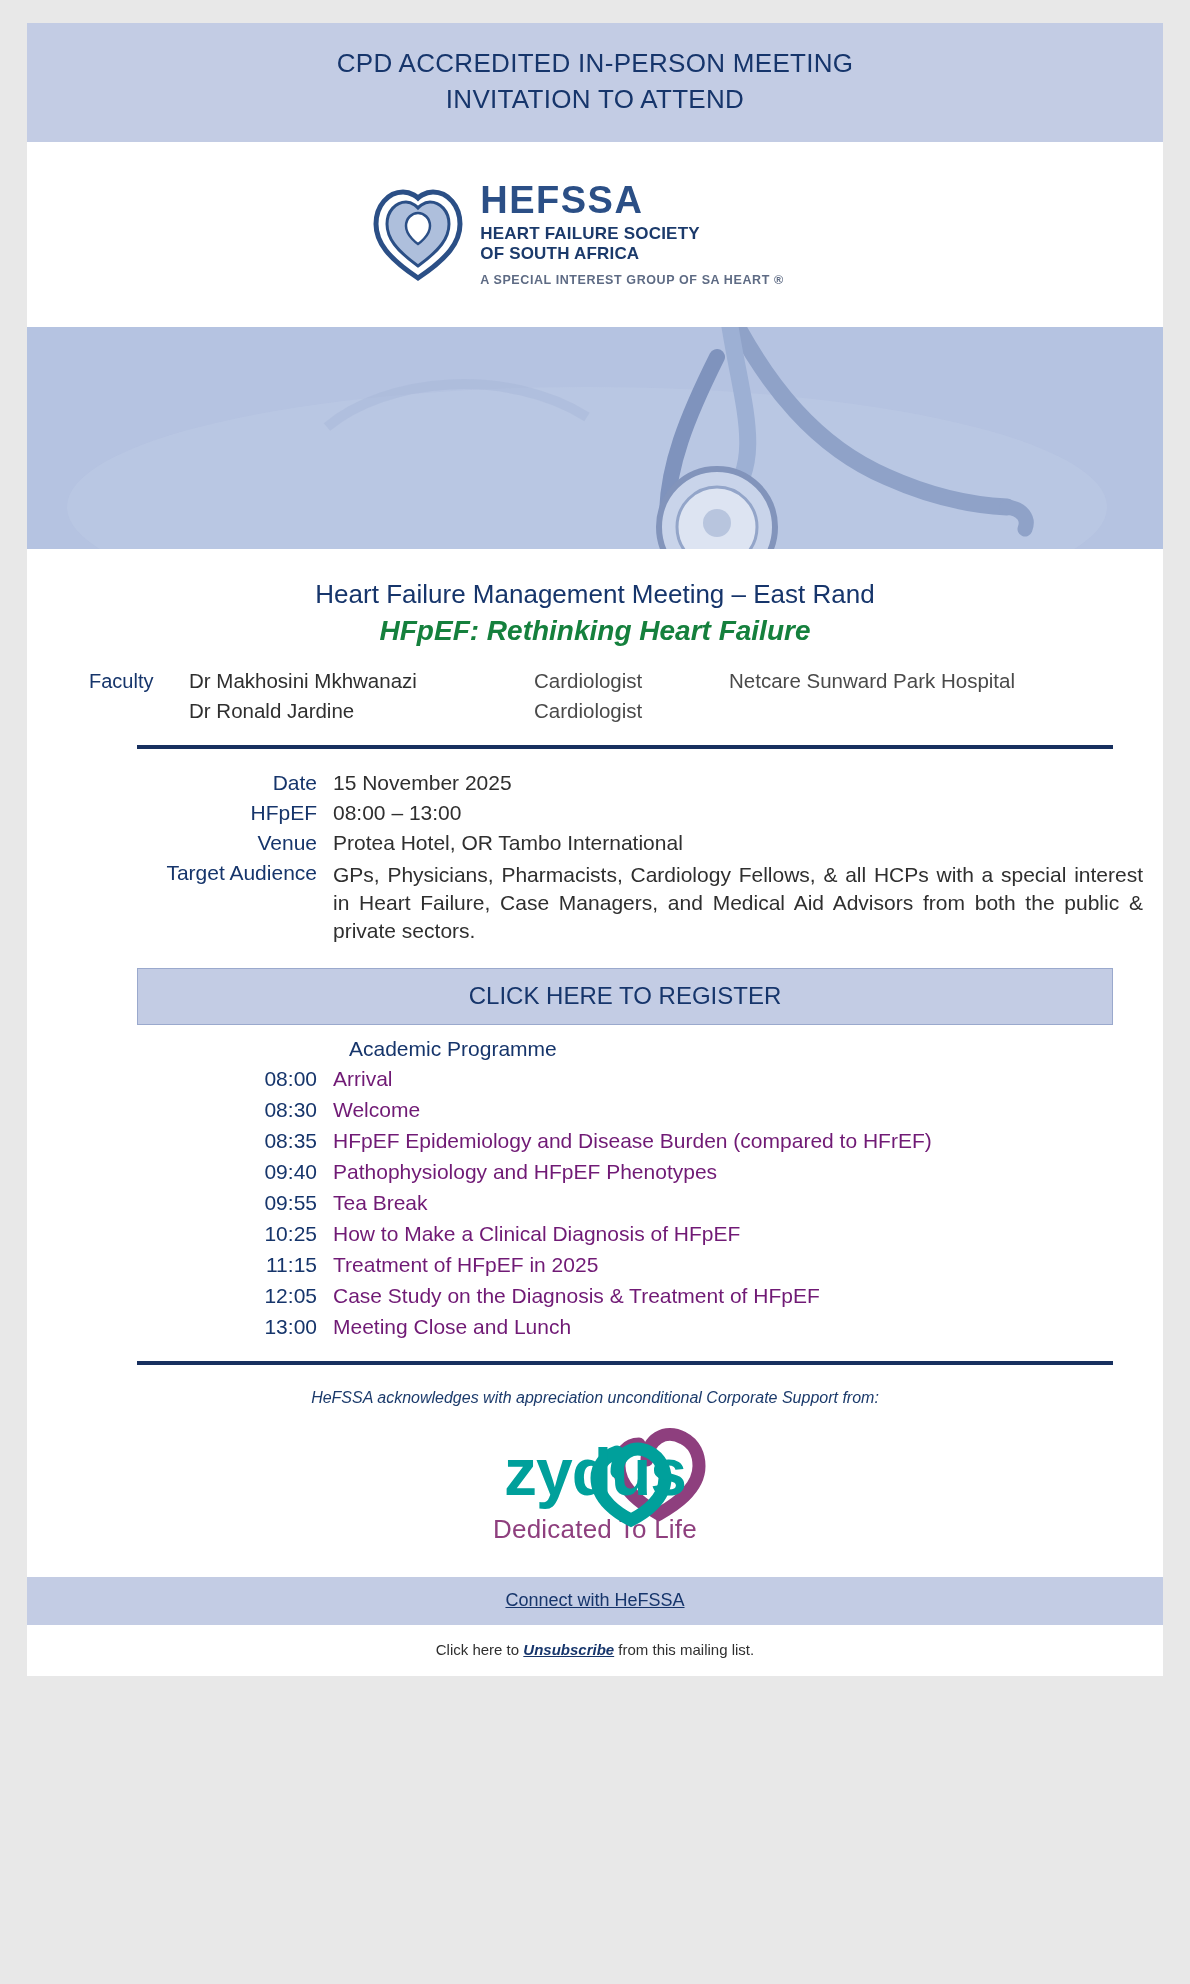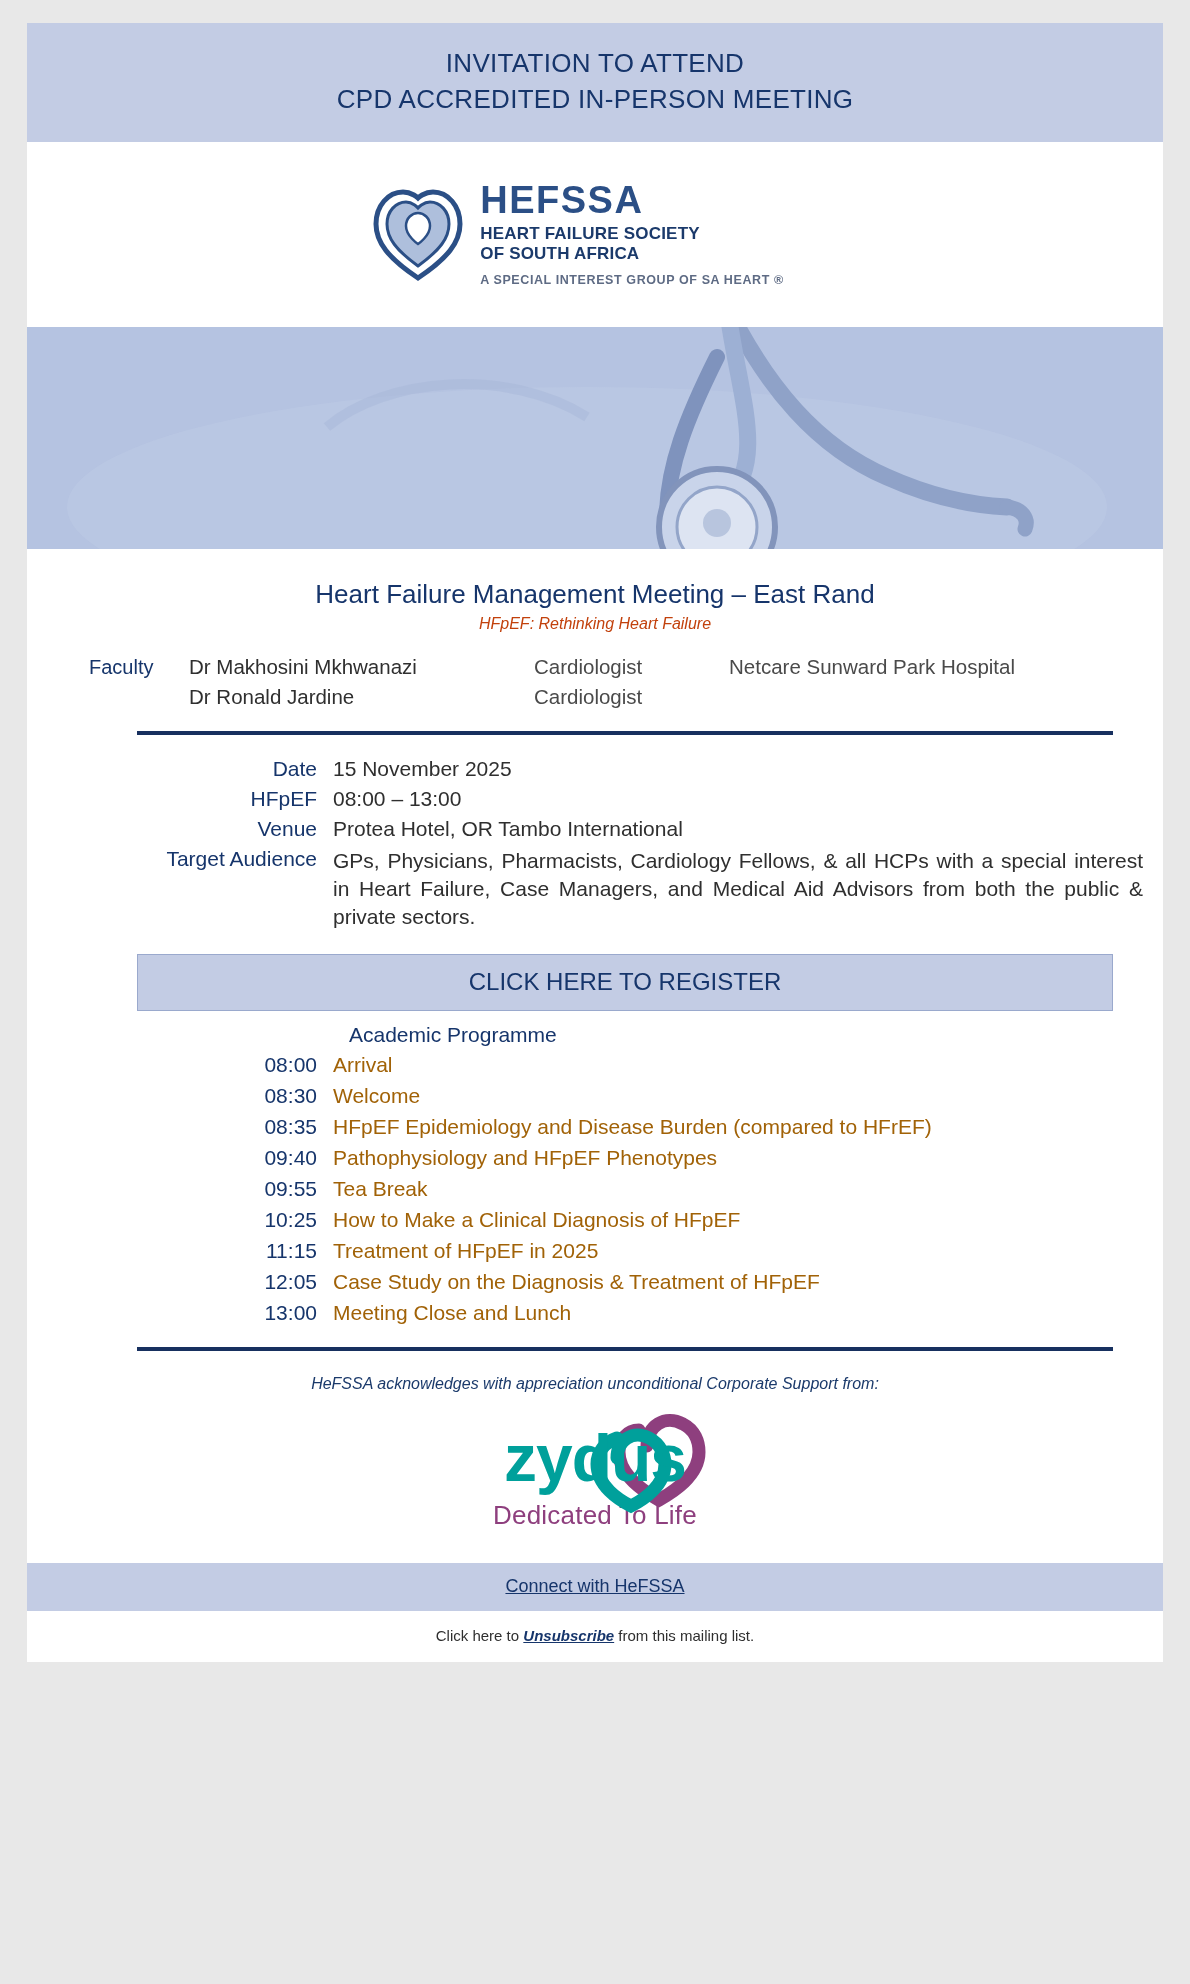--- a/index.html
+++ b/index.html
@@ -86,24 +86,25 @@
   .title-block {
     text-align: center;
     padding-top: 30px;
   }
   .meeting-title {
     font-size: 26px;
     color: #16356b;
     font-weight: normal;
   }
   .meeting-sub {
-    font-size: 16px;
-    color: #c2410c;
+    font-size: 28px;
+    color: #15803d;
     font-style: italic;
     margin-top: 5px;
+    font-weight: bold;
   }
   .faculty {
     margin-top: 22px;
     padding-left: 62px;
     padding-right: 40px;
     font-size: 20.5px;
     color: #303030;
   }
   .faculty-row { display: flex; align-items: baseline; margin-bottom: 6px; }
   .faculty-label {
@@ -162,21 +163,21 @@
   }
   .prog-row { display: flex; margin-bottom: 7px; }
   .prog-time {
     width: 196px;
     flex: 0 0 auto;
     text-align: right;
     padding-right: 16px;
     box-sizing: border-box;
     color: #16356b;
   }
-  .prog-item { flex: 1; color: #a16207; }
+  .prog-item { flex: 1; color: #701a75; }
   .rule2 {
     height: 4px;
     background: #17305f;
     margin: 22px 50px 0 110px;
   }
   .ack {
     text-align: center;
     font-style: italic;
     color: #1b3a6b;
     font-size: 16px;
@@ -230,22 +231,22 @@
     cursor: pointer;
   }
 </style>
 </head>
 <body>
 
 <div class="page">
   <div class="sheet">
 
     <div class="banner">
+      <div>CPD ACCREDITED IN-PERSON MEETING</div>
       <div>INVITATION TO ATTEND</div>
-      <div>CPD ACCREDITED IN-PERSON MEETING</div>
     </div>
 
     <div class="logoband">
       <div class="logo-wrap">
         <svg class="logo-mark" viewBox="0 0 96 104">
           <path d="M48 96 C18 76 6 60 6 42 C6 24 18 10 33 10 C42 10 48 16 48 16 C48 16 54 10 63 10 C78 10 90 24 90 42 C90 60 78 76 48 96 Z" fill="none" stroke="#2b4f86" stroke-width="5"></path>
           <path d="M48 84 C26 68 17 56 17 42 C17 29 26 20 36 20 C43 20 48 26 48 26 C48 26 53 20 60 20 C70 20 79 29 79 42 C79 56 70 68 48 84 Z" fill="#aebfdc" stroke="#2b4f86" stroke-width="3"></path>
           <path d="M36 44 C36 36 42 31 48 31 C54 31 60 36 60 44 C60 54 48 62 48 62 C48 62 36 54 36 44 Z" fill="#ffffff" stroke="#2b4f86" stroke-width="2.5"></path>
         </svg>
         <div class="logo-text">

